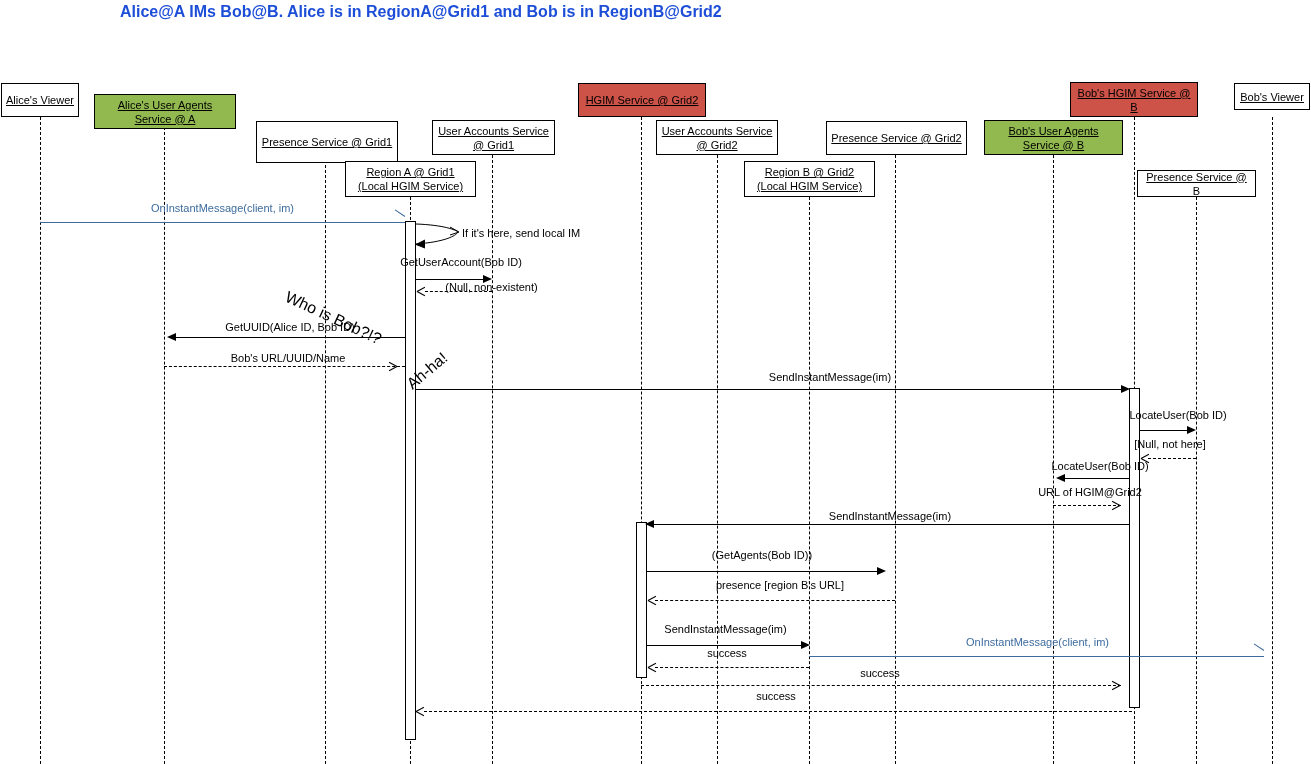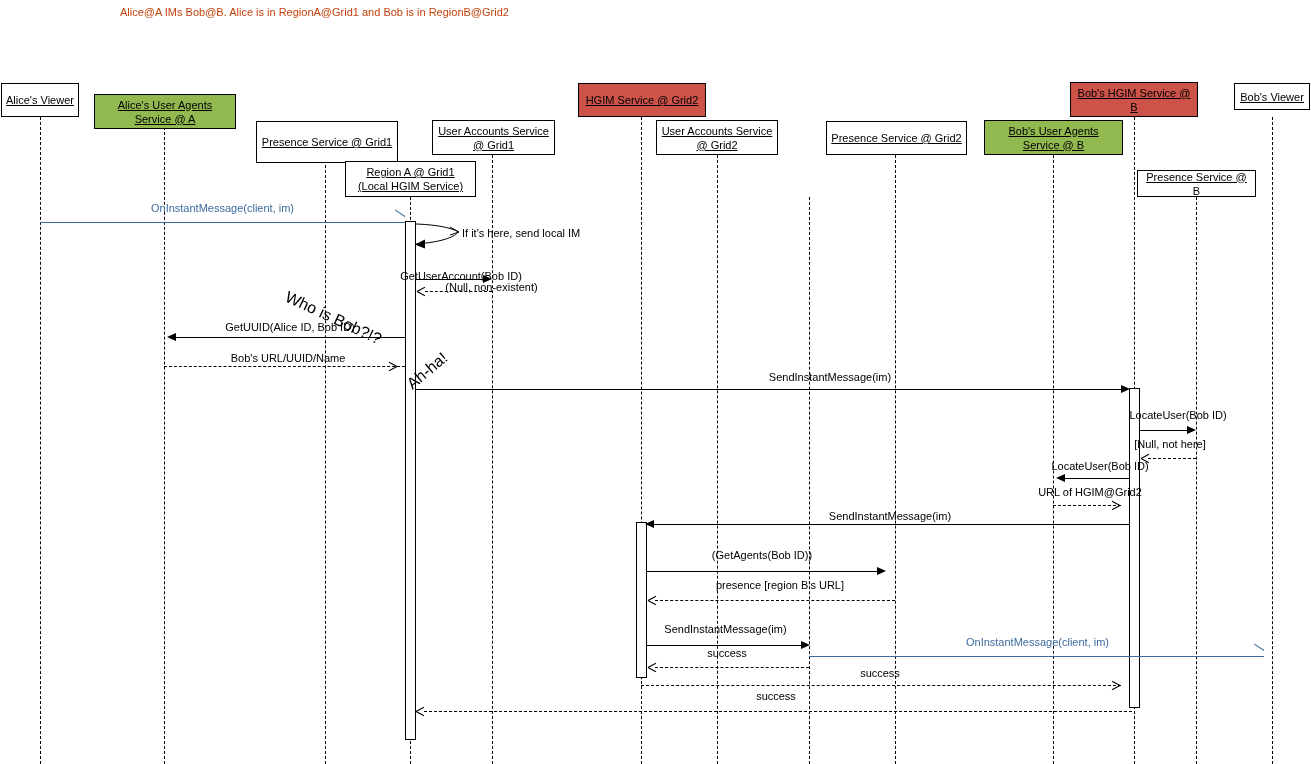--- a/index.html
+++ b/index.html
@@ -1,20 +1,20 @@
 <!DOCTYPE html>
 <html><head>
 <meta charset="utf-8">
 <style>
   html,body{margin:0;padding:0;background:#ffffff;}
   body{width:1311px;height:764px;font-family:"Liberation Sans",sans-serif;color:#000;overflow:hidden;}
   #stage{position:relative;width:1311px;height:764px;}
   #diagram-title{
     position:absolute;left:120px;top:2px;width:700px;
-    font-size:11px;line-height:20px;color:#c2410c;white-space:nowrap;
+    font-size:16px;line-height:20px;color:#1d4ed8;white-space:nowrap;font-weight:bold;
   }
   .lifeline{position:absolute;width:0;border-left:1px dashed #000;}
   .participant{
     position:absolute;box-sizing:border-box;border:1px solid #000;background:#fff;
     display:flex;align-items:center;justify-content:center;text-align:center;
     font-size:11px;line-height:14px;padding:3px 4px;
   }
   .participant span{text-decoration:underline;}
   .participant.green{background:#91b94f;}
   .participant.red{background:#cd5248;}
@@ -84,20 +84,23 @@
     </div>
   <div class="participant" style="left:432px; top:120px; width:123px; height:35px;">
       <span>User Accounts Service @ Grid1</span>
     </div>
   <div class="participant red" style="left:578px; top:83px;  width:128px; height:34px;">
       <span>HGIM Service @ Grid2</span>
     </div>
   <div class="participant" style="left:656px; top:120px; width:122px; height:35px;">
       <span>User Accounts Service @ Grid2</span>
     </div>
+  <div class="participant" style="left:744px; top:161px; width:131px; height:36px;">
+      <span>Region B @ Grid2 (Local HGIM Service)</span>
+    </div>
   <div class="participant" style="left:826px; top:121px; width:141px; height:34px;">
       <span>Presence Service @ Grid2</span>
     </div>
   <div class="participant green" style="left:984px; top:120px; width:139px; height:35px;">
       <span>Bob's User Agents Service @ B</span>
     </div>
   <div class="participant red" style="left:1070px;top:82px;  width:128px; height:35px;justify-content:flex-end;">
       <span>Bob's HGIM Service @ B</span>
     </div>
   <div class="participant" style="left:1137px;top:170px; width:119px; height:27px;">
@@ -120,21 +123,21 @@
       <path d="M2,2 C30,3 42,8 44,10" fill="none" stroke="#000" stroke-width="1"></path>
       <path d="M44,10 C42,14 30,20 2,22" fill="none" stroke="#000" stroke-width="1"></path>
       <path d="M36,5 L45,10 L36,13" fill="none" stroke="#000" stroke-width="1"></path>
       <path d="M11,18 L2,22.5 L11,26" fill="#000" stroke="#000" stroke-width="1"></path>
     </svg>
   </div>
   <div class="lbl leftal" style="left:462px; top:227px; width:170px;">If it's here, send local IM</div>
 
   <div class="msg" style="left:416px; top:279px; width:67px;"></div>
   <div class="ahead right" style="left:483px; top:274.5px;"></div>
-  <div class="lbl" style="left:376px; top:270px; width:170px;">GetUserAccount(Bob ID)</div>
+  <div class="lbl" style="left:376px; top:256px; width:170px;">GetUserAccount(Bob ID)</div>
 
   <div class="msg dashed" style="left:425px; top:291px; width:67px;"></div>
   <div class="ohead left" style="left:417px; top:291px;"></div>
   <div class="lbl" style="left:399px; top:281px; width:185px;">(Null, non-existent)</div>
 
   <div class="msg" style="left:175px; top:337px; width:230px;"></div>
   <div class="ahead left" style="left:167px; top:332.5px;"></div>
   <div class="lbl" style="left:195px; top:321px; width:190px;">GetUUID(Alice ID, Bob ID)</div>
 
   <div class="msg dashed" style="left:164px; top:366px; width:241px;"></div>

